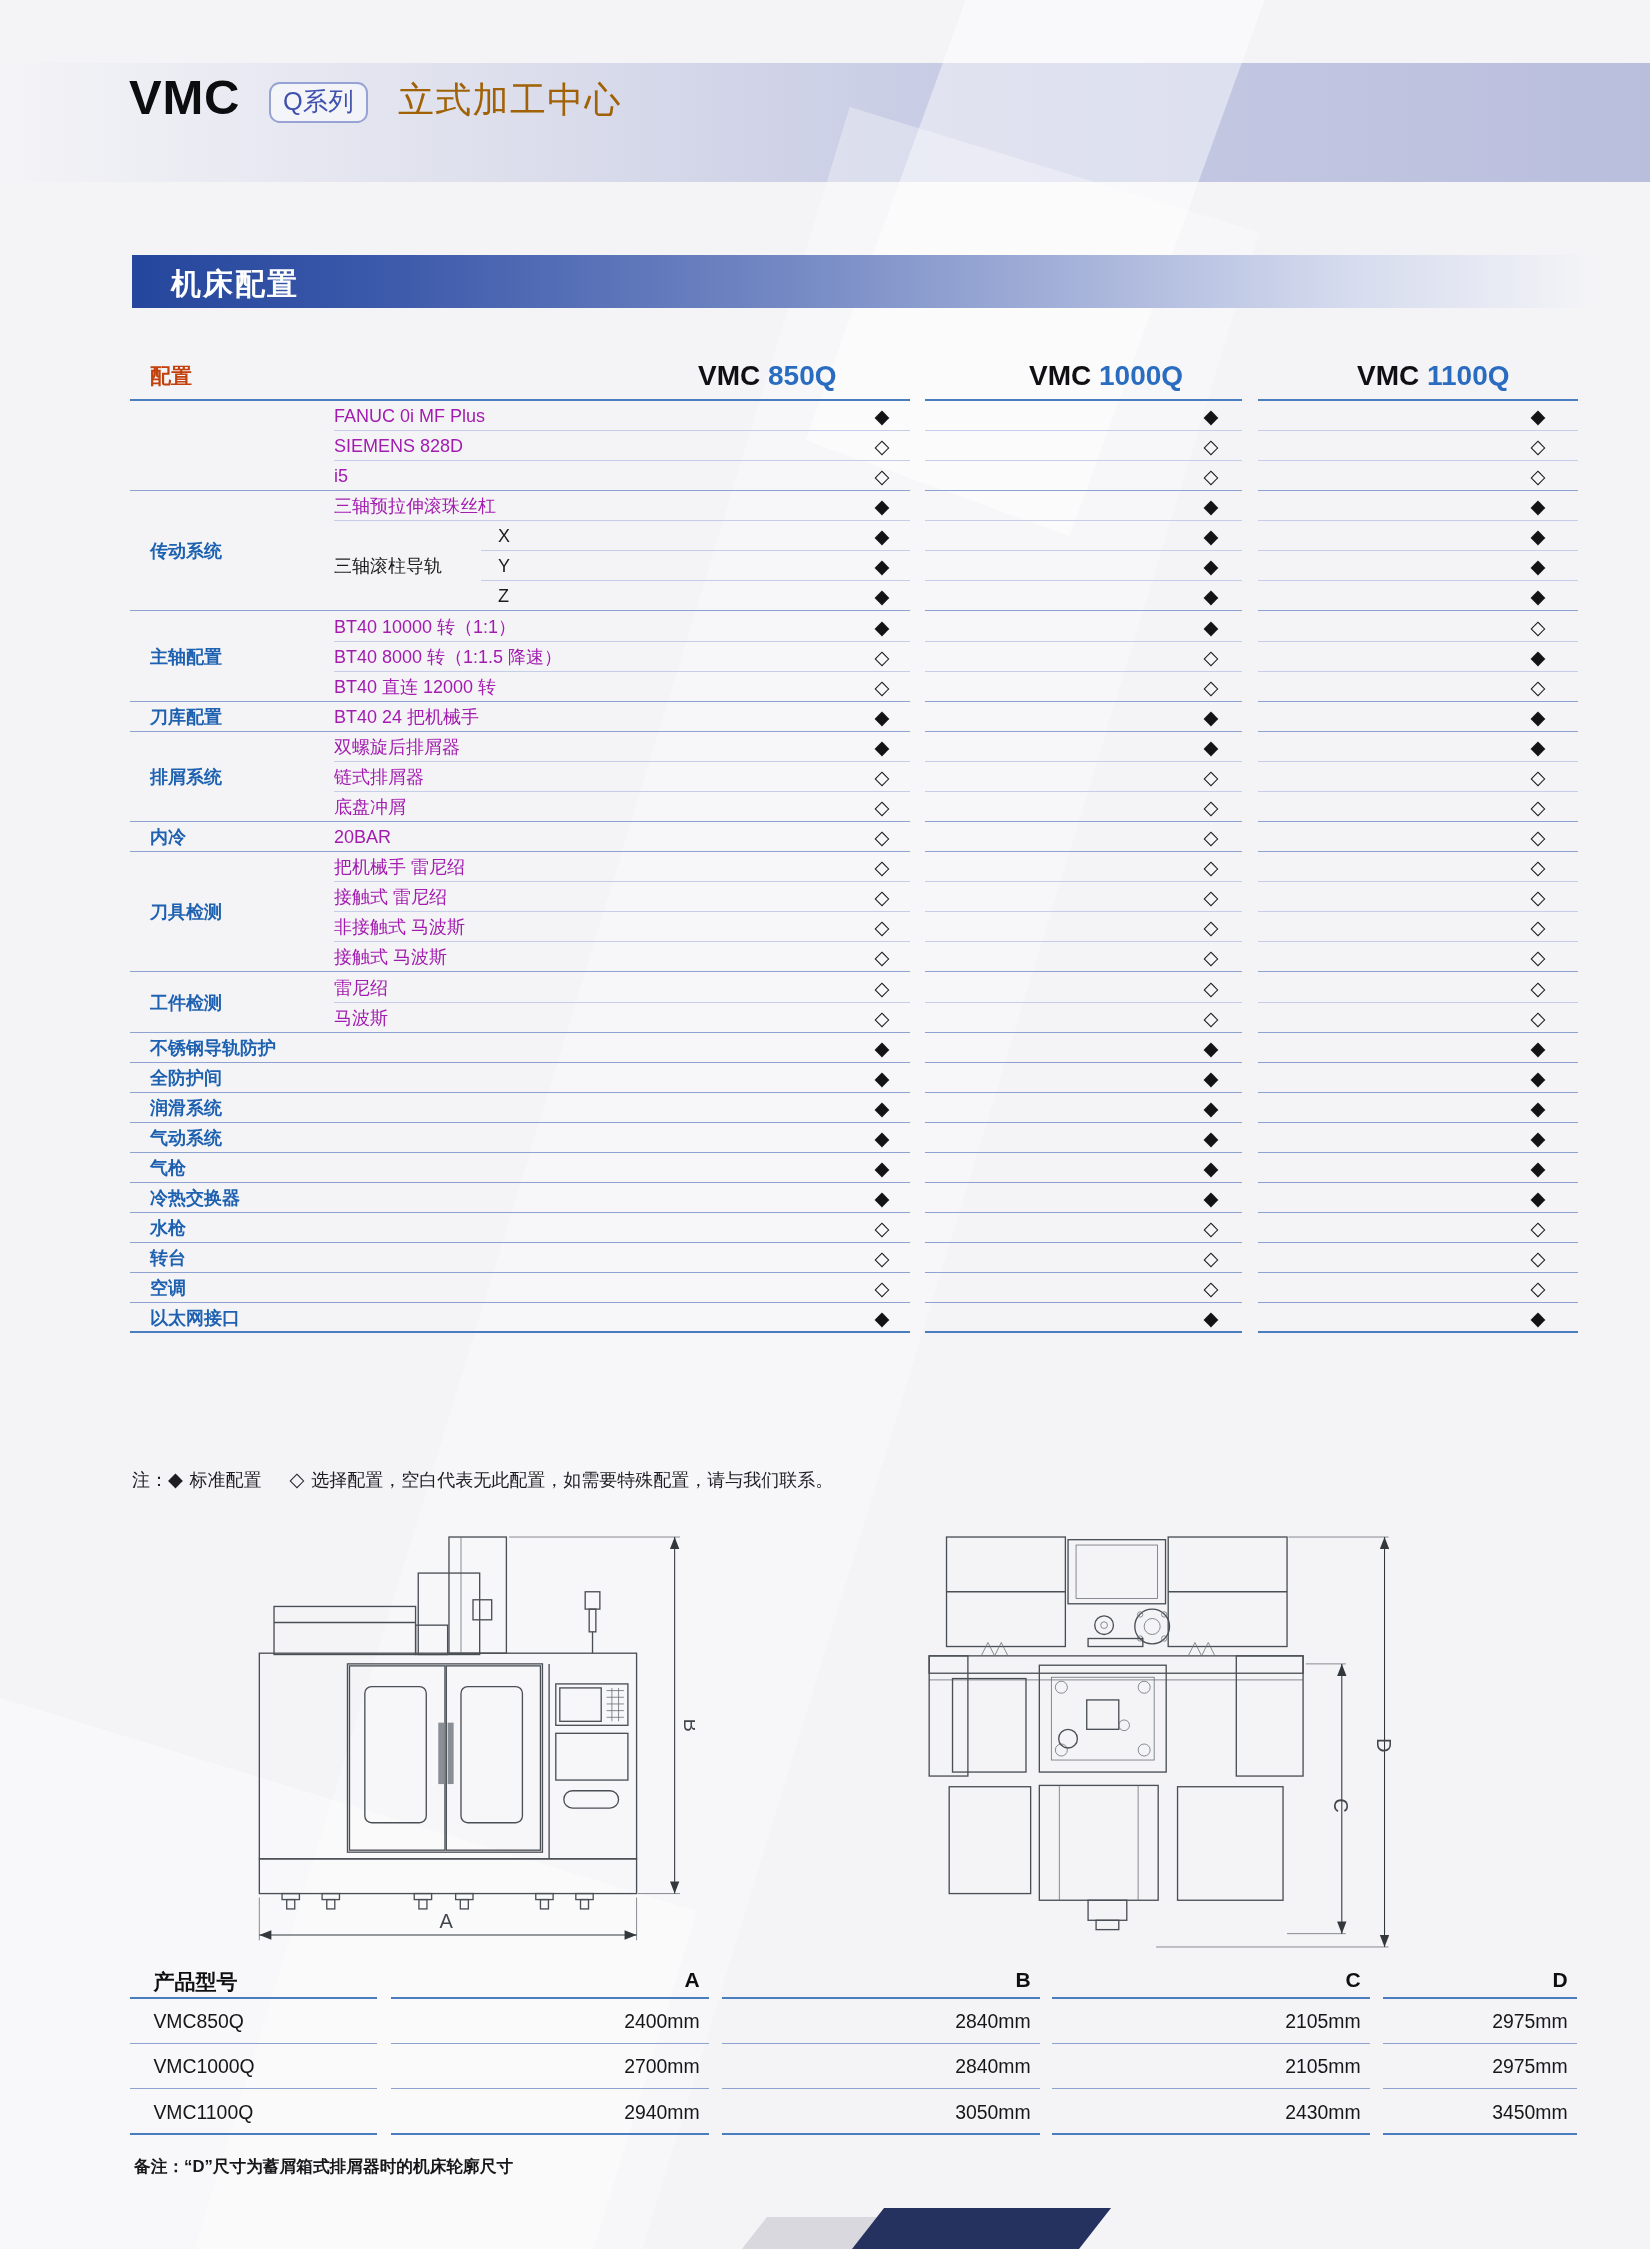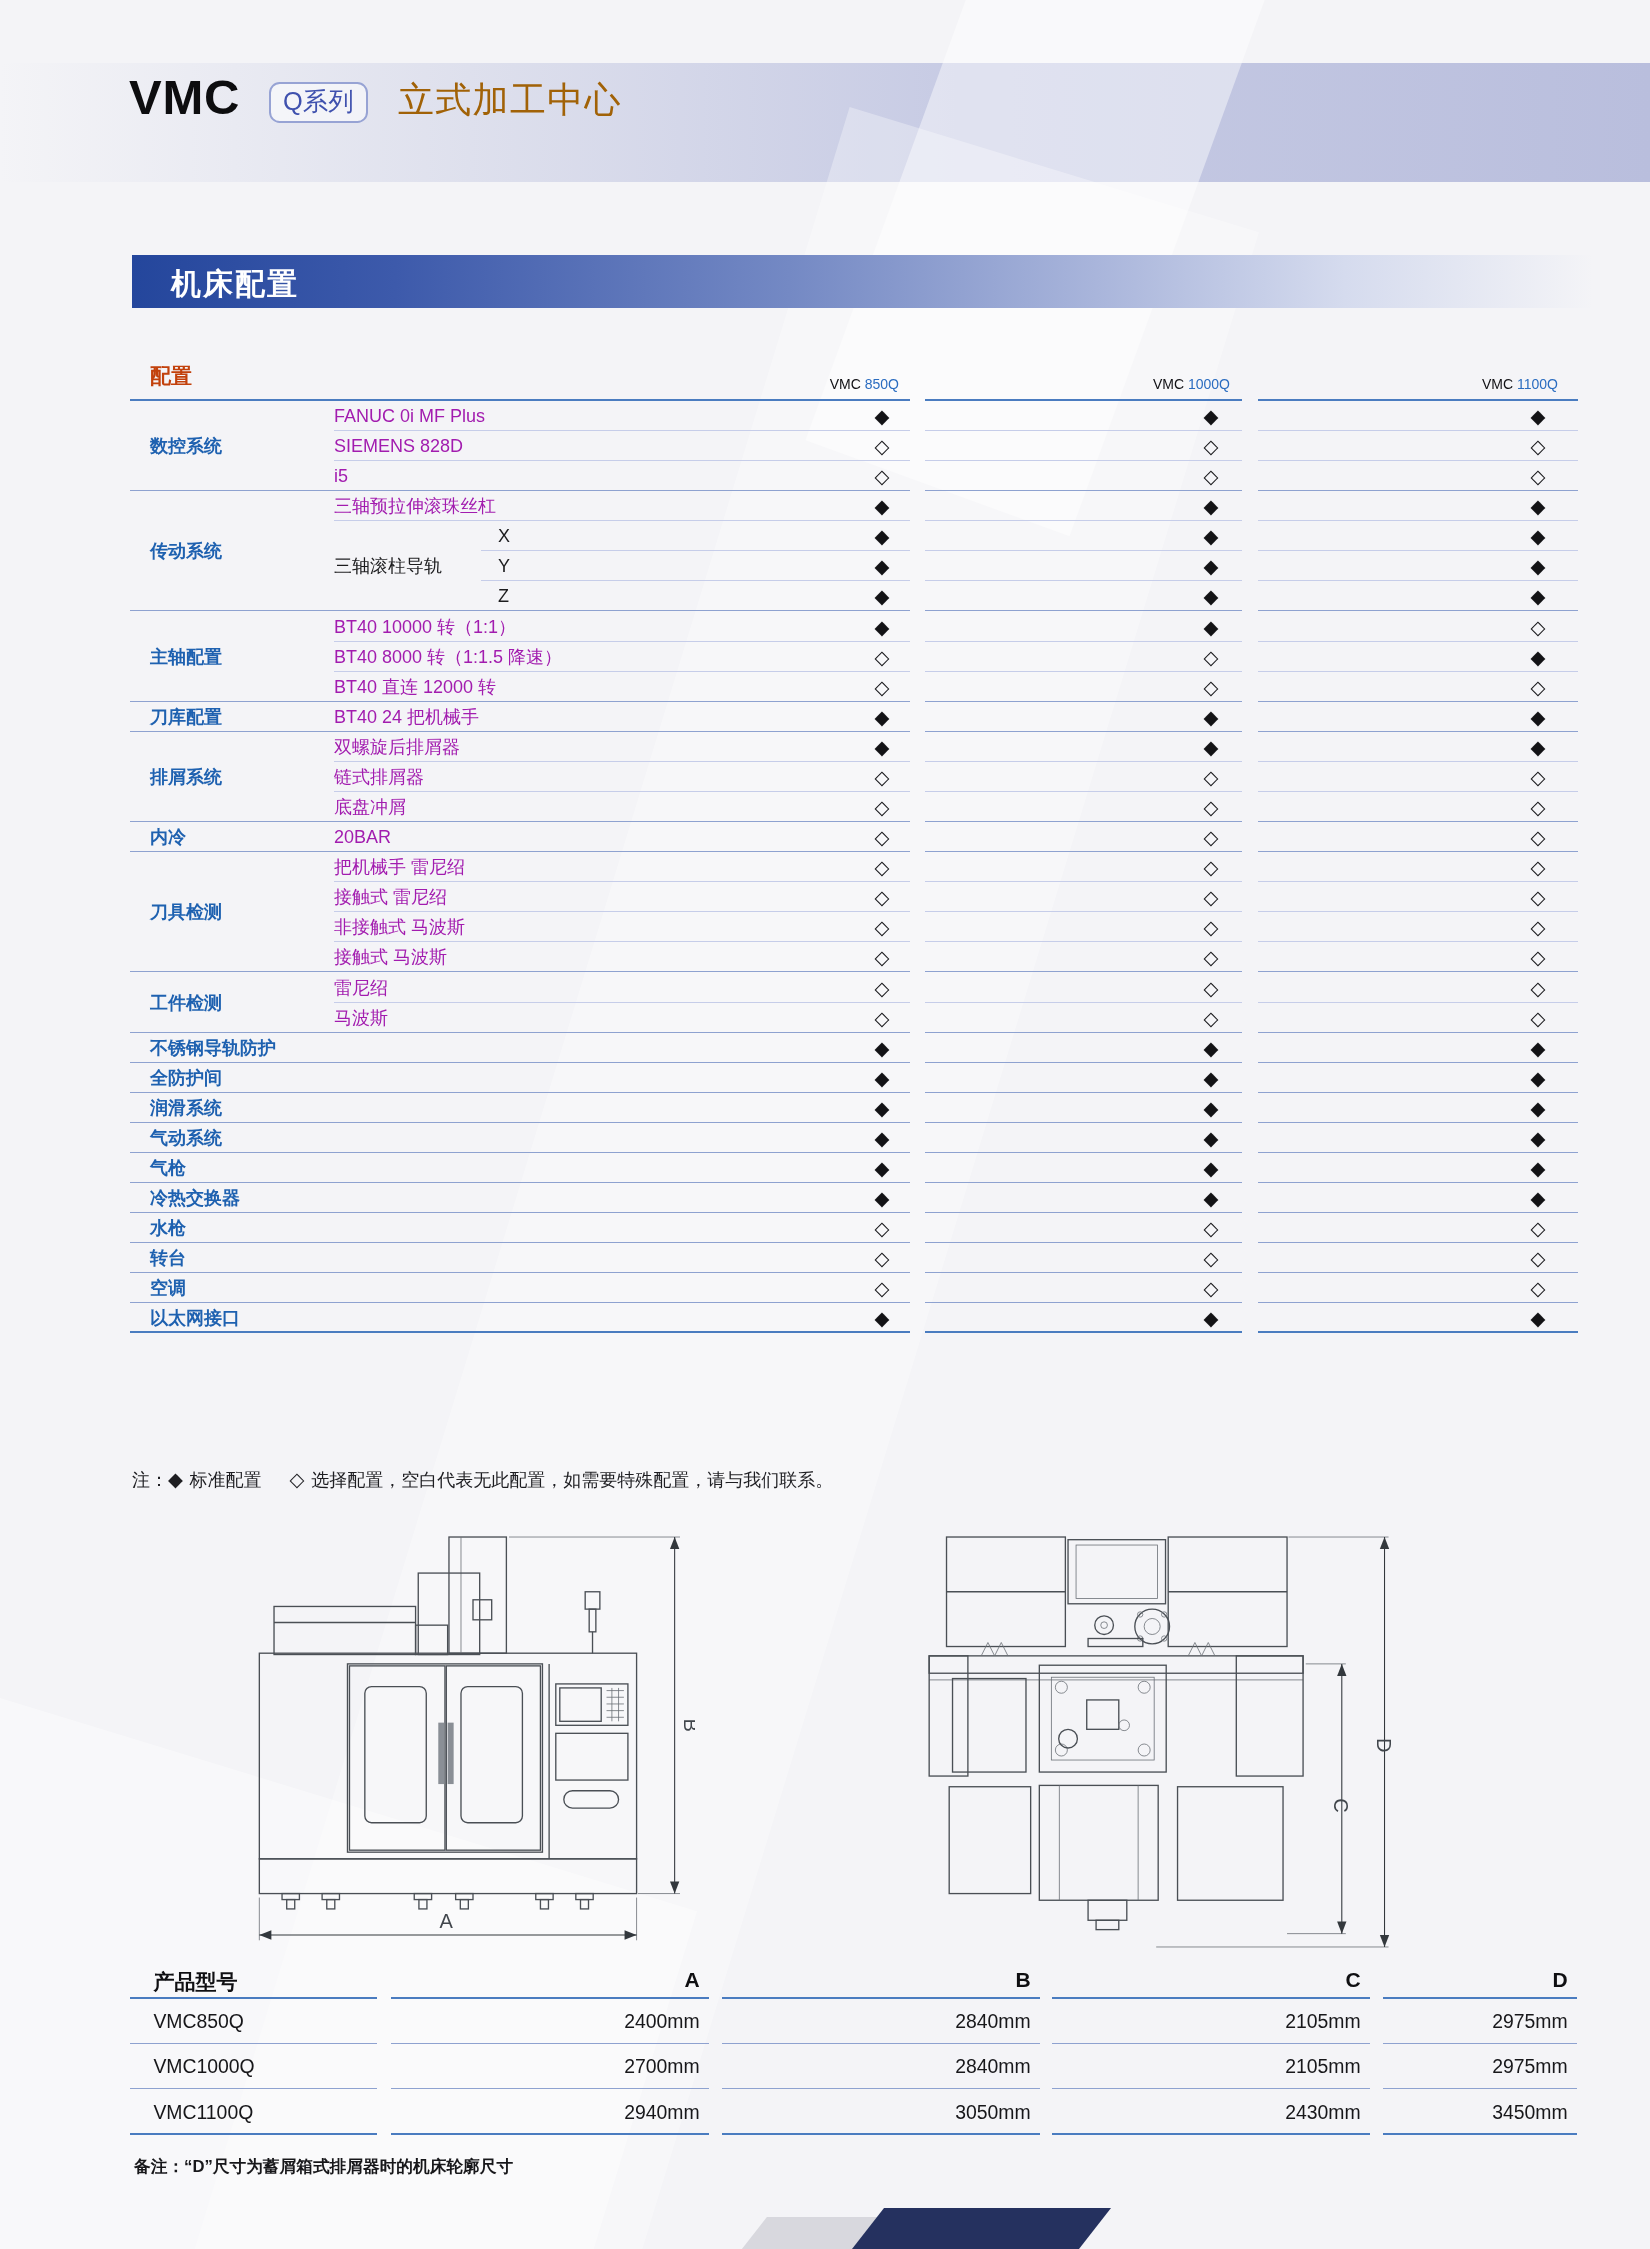--- a/index.html
+++ b/index.html
@@ -17,21 +17,21 @@
   .badge{left:269px;top:82px;height:37px;line-height:35px;padding:0 12px;border:2px solid #97a3d4;
          border-radius:10.7px;font-size:25.4px;color:#3f51ae;background:rgba(255,255,255,.55);}
   .subtitle{left:398px;top:76px;font-size:36px;color:#a16207;font-weight:500;letter-spacing:1.3px;}
   
   .section-bar{left:132px;top:255px;width:1461px;height:53px;
     background:linear-gradient(90deg,#24469c 0%,#3d5aab 18%,#7489c4 45%,#a9b5db 66%,#d5dbee 83%,rgba(244,244,247,0) 100%);}
   .section-bar span{display:block;padding:8.7px 0 0 39px;font-size:30px;font-weight:bold;color:#ffffff;letter-spacing:2px;}
   
   .cfg-head{left:130px;top:348px;width:1447px;height:53px;}
   .corner{position:absolute;left:20px;bottom:10.7px;font-size:21px;font-weight:bold;color:#c2410c;}
-  .mh{position:absolute;bottom:9.4px;width:201px;text-align:right;font-size:14px;font-weight:normal;white-space:nowrap;}
+  .mh{position:absolute;bottom:9.4px;width:201px;text-align:left;font-size:28px;font-weight:bold;white-space:nowrap;}
   .mh-prefix{color:#101014;}
   .mh-code{color:#2a6cc0;}
   .rule{position:absolute;height:2px;background:#4a7cc0;}
   .sep{position:absolute;height:1.3px;}
   .sep-group{background:#8ea2d0;}
   .sep-inner{background:#c6cde9;}
   .cfg-body{left:130px;top:401px;width:1447px;height:932px;}
   .crow{position:absolute;left:0;width:1447px;height:30px;}
   .item-label{position:absolute;left:204px;top:0;line-height:30px;font-size:18px;color:#a21caf;white-space:nowrap;}
   .sub-label{position:absolute;left:368px;top:0;line-height:30px;font-size:18px;color:#1c1c1e;}
@@ -88,21 +88,20 @@
   <div class="abs cfg-body">
       <div class="crow" style="top: 0px;">
         <div class="item-label">FANUC 0i MF Plus</div>
         <div class="mark" style="left: 732px;">◆</div>
         <div class="mark" style="left: 1061px;">◆</div>
         <div class="mark" style="left: 1388px;">◆</div>
         <div class="sep sep-inner" style="top: 29px; left: 204px; width: 576px;"></div>
         <div class="sep sep-inner" style="top: 29px; left: 795px; width: 317px;"></div>
         <div class="sep sep-inner" style="top: 29px; left: 1128px; width: 320px;"></div>
       </div>
-      <div class="cat-label" style="top: 0px; height: 90px;">数控系统</div>
       <div class="crow" style="top: 30px;">
         <div class="item-label">SIEMENS 828D</div>
         <div class="mark" style="left: 732px;">◇</div>
         <div class="mark" style="left: 1061px;">◇</div>
         <div class="mark" style="left: 1388px;">◇</div>
         <div class="sep sep-inner" style="top: 29px; left: 204px; width: 576px;"></div>
         <div class="sep sep-inner" style="top: 29px; left: 795px; width: 317px;"></div>
         <div class="sep sep-inner" style="top: 29px; left: 1128px; width: 320px;"></div>
       </div>
       <div class="crow" style="top: 60px;">

